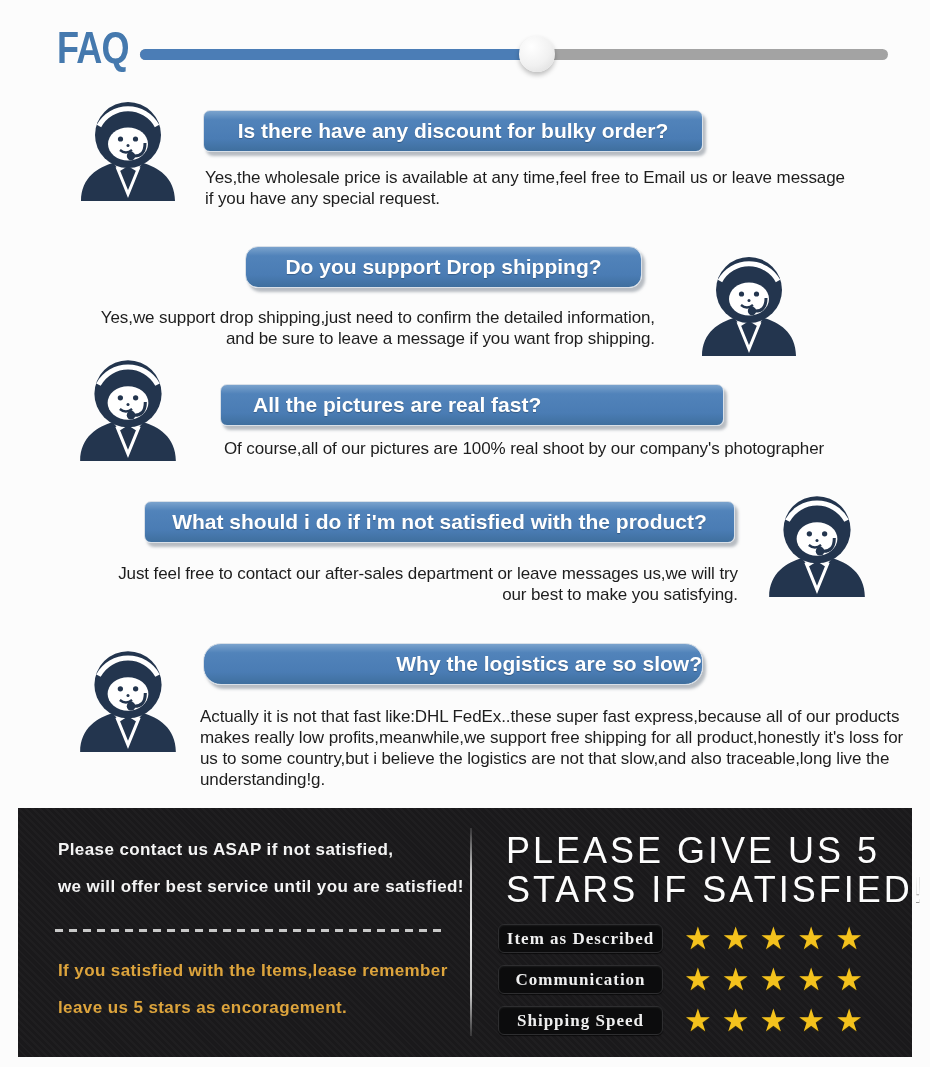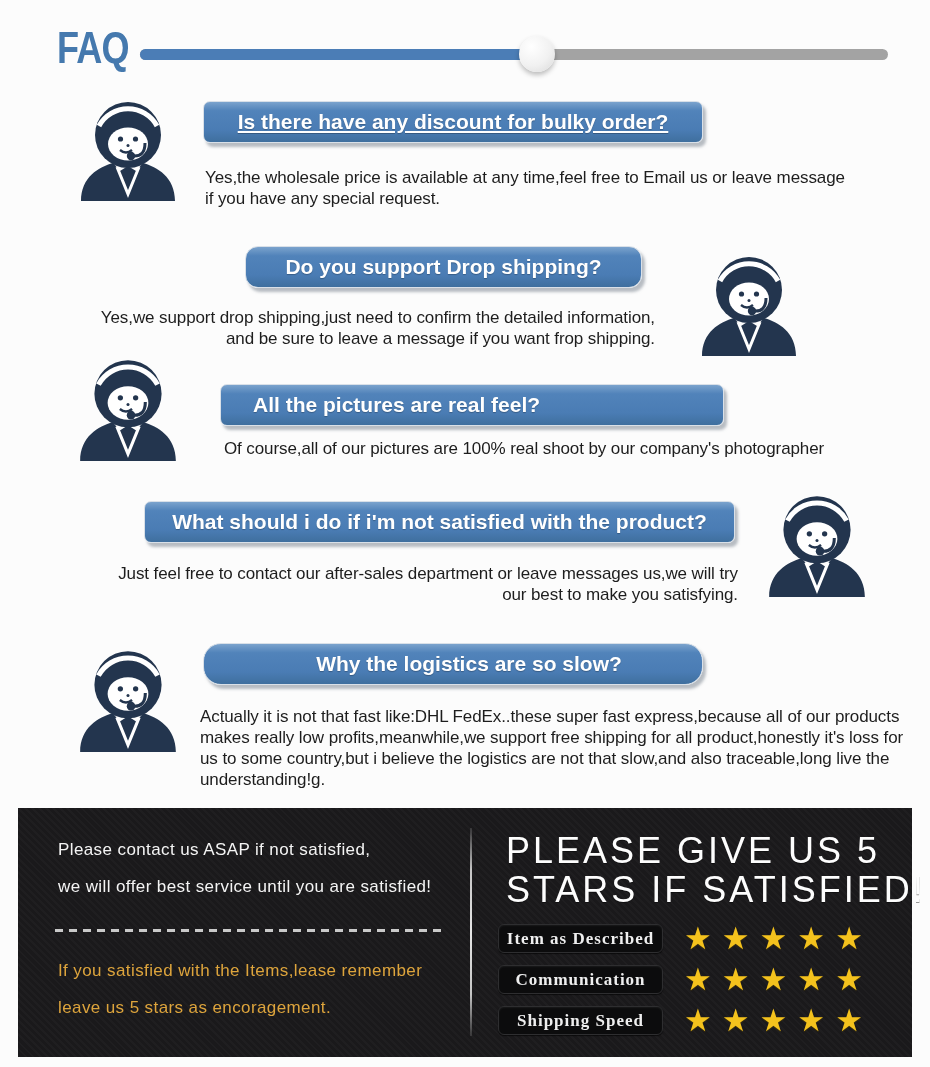--- a/index.html
+++ b/index.html
@@ -44,22 +44,22 @@
   .answer div{white-space:nowrap;}
   .answer.align-right{text-align:right;margin-top:6px;}
   .avatar svg{display:block;width:100%;height:100%;}
 
   
   .footer{
     background:
       repeating-linear-gradient(45deg,rgba(255,255,255,.025) 0 2px,rgba(0,0,0,0) 2px 5px),
       #1a191b;
   }
-  .footer-white{color:#f4f4f4;font-weight:normal;font-size:17px;letter-spacing:.4px;white-space:nowrap;}
-  .footer-yellow{color:#dda43c;font-weight:normal;font-size:17px;letter-spacing:.4px;white-space:nowrap;}
+  .footer-white{color:#f4f4f4;font-weight:bold;font-size:17px;letter-spacing:.4px;white-space:nowrap;}
+  .footer-yellow{color:#dda43c;font-weight:bold;font-size:17px;letter-spacing:.4px;white-space:nowrap;}
   .dashed-divider{
     height:3px;
     background:repeating-linear-gradient(90deg,#c9c9c9 0 8px,rgba(0,0,0,0) 8px 14px);
   }
   .v-divider{
     width:2px;
     background:linear-gradient(180deg,rgba(200,200,200,.15),#c4c4c4 20%,#e6e6e6 50%,#c4c4c4 80%,rgba(200,200,200,.15));
   }
   .cta-line{
     color:#fdfdfd;font-size:36px;letter-spacing:3px;font-weight:400;white-space:nowrap;
@@ -104,21 +104,21 @@
 <div class="abs slider-track" style="left:140px;top:49px;width:748px;">
   <div class="slider-fill" style="width:398px;"></div>
   <div class="slider-knob" style="left:379px;top:-13px;"></div>
 </div>
 
 <div class="abs avatar" style="left:72px;top:93px;width:112px;height:110px;">
   <svg viewBox="0 0 110 110">
       <use href="#agent"></use>
     </svg>
 </div>
-<div class="abs q-banner" style="left:203px;top:101px;width:498px;text-decoration:underline;">Is there have any discount for bulky order?</div>
+<div class="abs q-banner" style="left:203px;top:110px;width:498px;">Is there have any discount for bulky order?</div>
 <div class="abs answer" style="left:205px;top:167px;width:680px;">
   <div>Yes,the wholesale price is available at any time,feel free to Email us or leave message</div>
   <div>if you have any special request.</div>
 </div>
 
 <div class="abs q-banner" style="left:245px;top:246px;width:395px;border-radius:13px;">Do you support Drop shipping?</div>
 <div class="abs answer align-right" style="left:85px;top:301px;width:570px;">
   <div>Yes,we support drop shipping,just need to confirm the detailed information,</div>
   <div>and be sure to leave a message if you want frop shipping.</div>
 </div>
@@ -126,42 +126,42 @@
   <svg viewBox="0 0 110 110">
       <use href="#agent"></use>
     </svg>
 </div>
 
 <div class="abs avatar" style="left:72px;top:351px;width:112px;height:112px;">
   <svg viewBox="0 0 110 110">
       <use href="#agent"></use>
     </svg>
 </div>
-<div class="abs q-banner" style="left:220px;top:384px;width:502px;text-align:left;padding-left:32px;width:470px;">All the pictures are real feel?</div>
+<div class="abs q-banner" style="left:220px;top:384px;width:502px;text-align:left;padding-left:32px;width:470px;">All the pictures are real fast?</div>
 <div class="abs answer" style="left:224px;top:438px;width:660px;">
   <div>Of course,all of our pictures are 100% real shoot by our company's photographer</div>
 </div>
 
 <div class="abs q-banner" style="left:144px;top:501px;width:589px;">What should i do if i'm not satisfied with the product?</div>
 <div class="abs answer align-right" style="left:108px;top:557px;width:630px;">
   <div>Just feel free to contact our after-sales department or leave messages us,we will try</div>
   <div>our best to make you satisfying.</div>
 </div>
 <div class="abs avatar" style="left:761px;top:487px;width:112px;height:112px;">
   <svg viewBox="0 0 110 110">
       <use href="#agent"></use>
     </svg>
 </div>
 
 <div class="abs avatar" style="left:72px;top:642px;width:112px;height:112px;">
   <svg viewBox="0 0 110 110">
       <use href="#agent"></use>
     </svg>
 </div>
-<div class="abs q-banner" style="left:203px;top:643px;width:466px;text-align:center;padding-left:32px;border-radius:18px;">Why the logistics are so slow?</div>
+<div class="abs q-banner" style="left:203px;top:643px;width:466px;text-align:right;padding-left:32px;border-radius:18px;">Why the logistics are so slow?</div>
 <div class="abs answer" style="left:200px;top:706px;width:712px;">
   <div>Actually it is not that fast like:DHL FedEx..these super fast express,because all of our products</div>
   <div>makes really low profits,meanwhile,we support free shipping for all product,honestly it's loss for</div>
   <div>us to some country,but i believe the logistics are not that slow,and also traceable,long live the</div>
   <div>understanding!g.</div>
 </div>
 
 <div class="abs footer" style="left:18px;top:808px;width:894px;height:249px;">
 
   <div class="abs footer-white" style="left:40px;top:32px;">Please contact us ASAP if not satisfied,</div>

